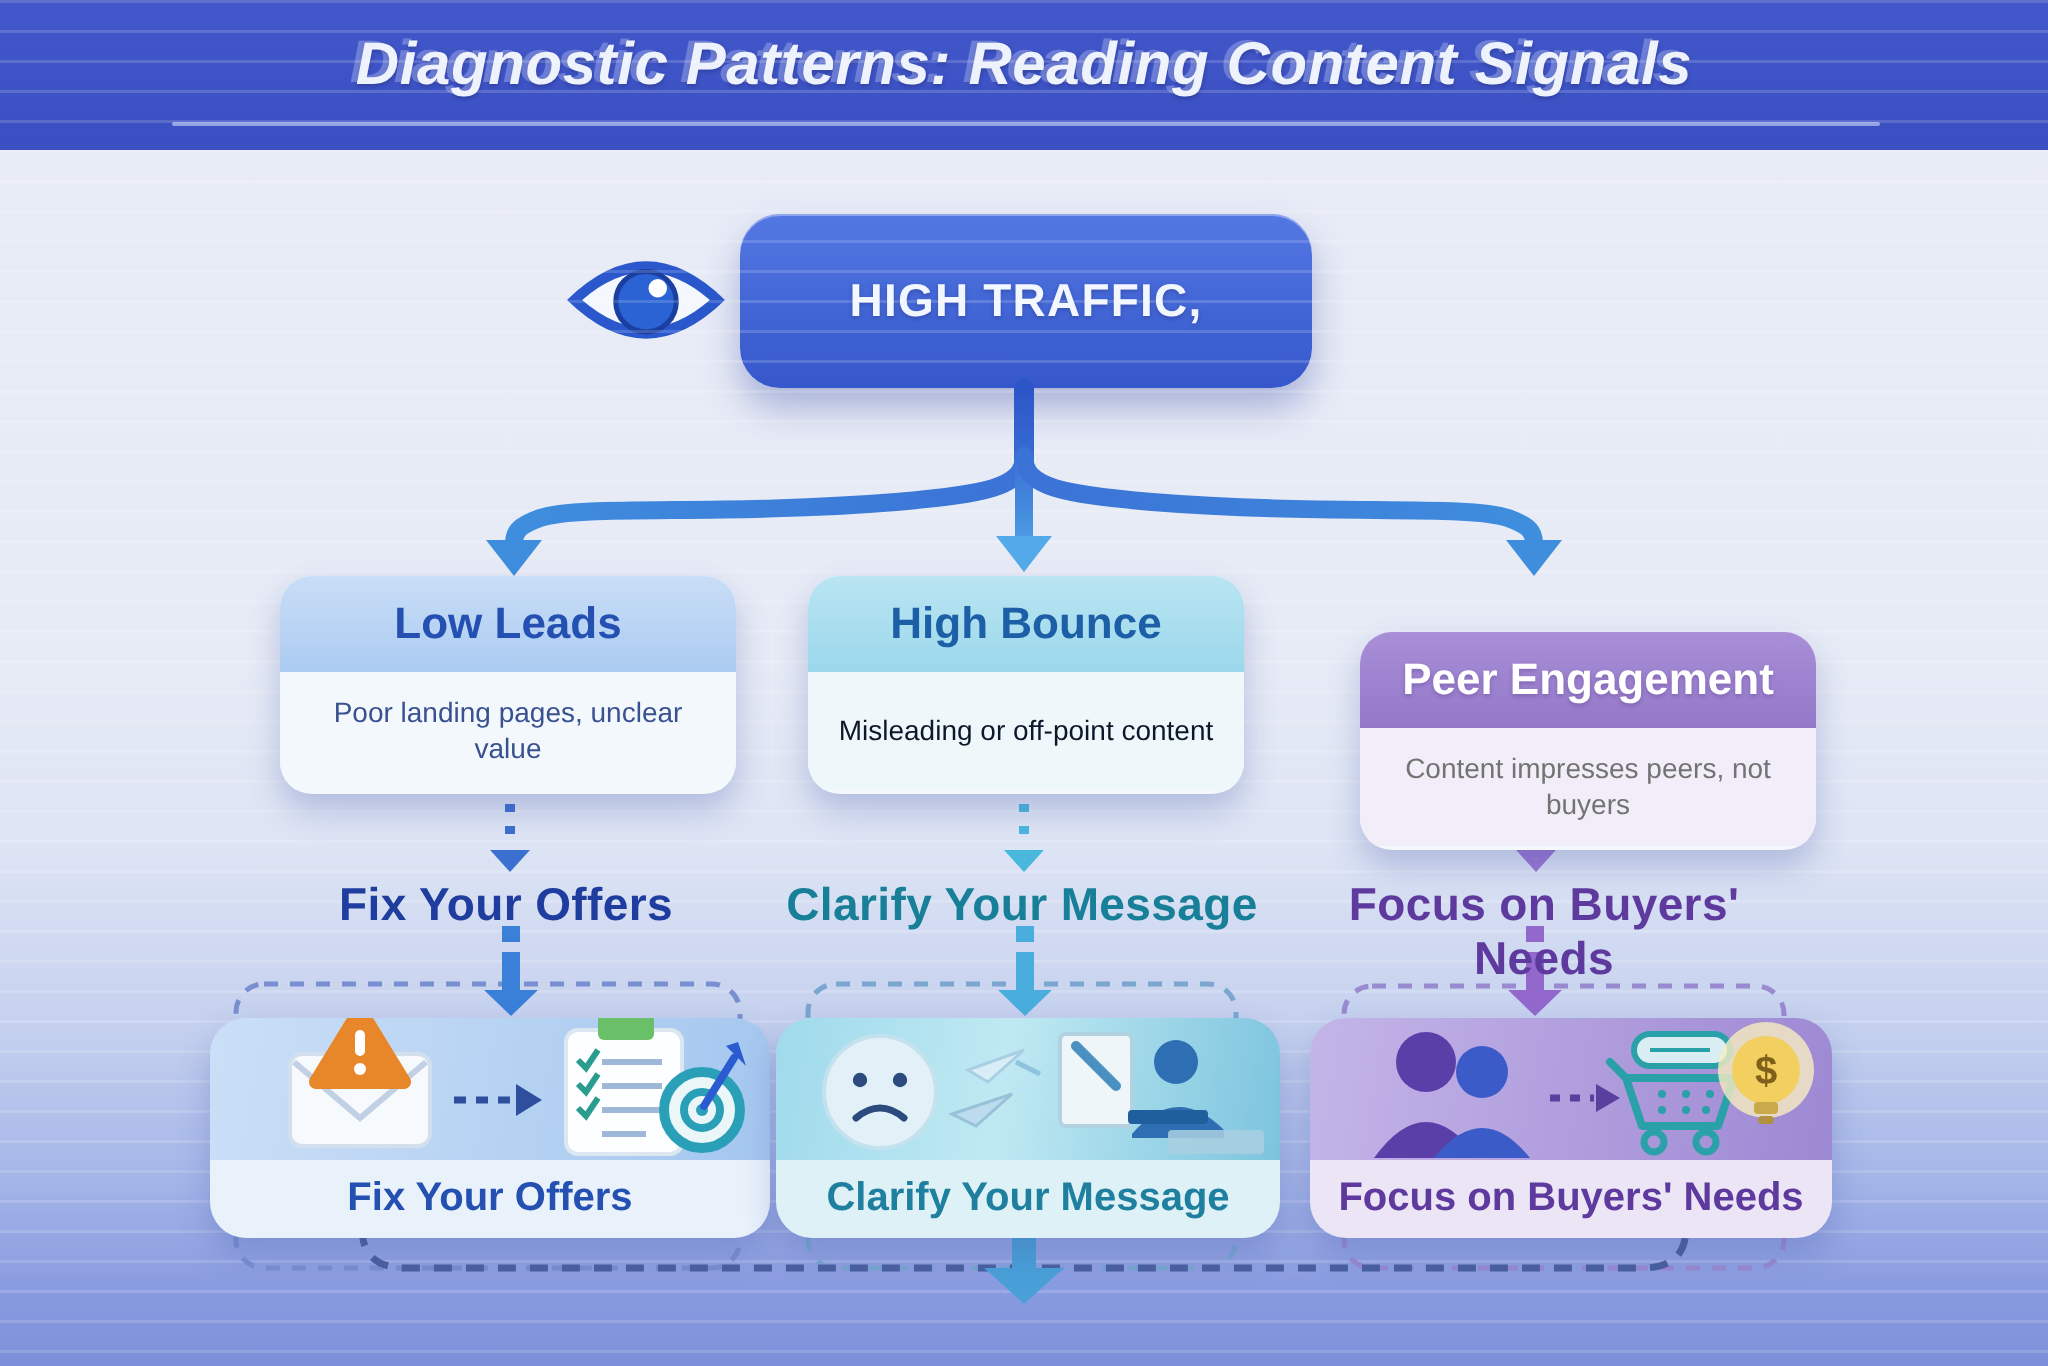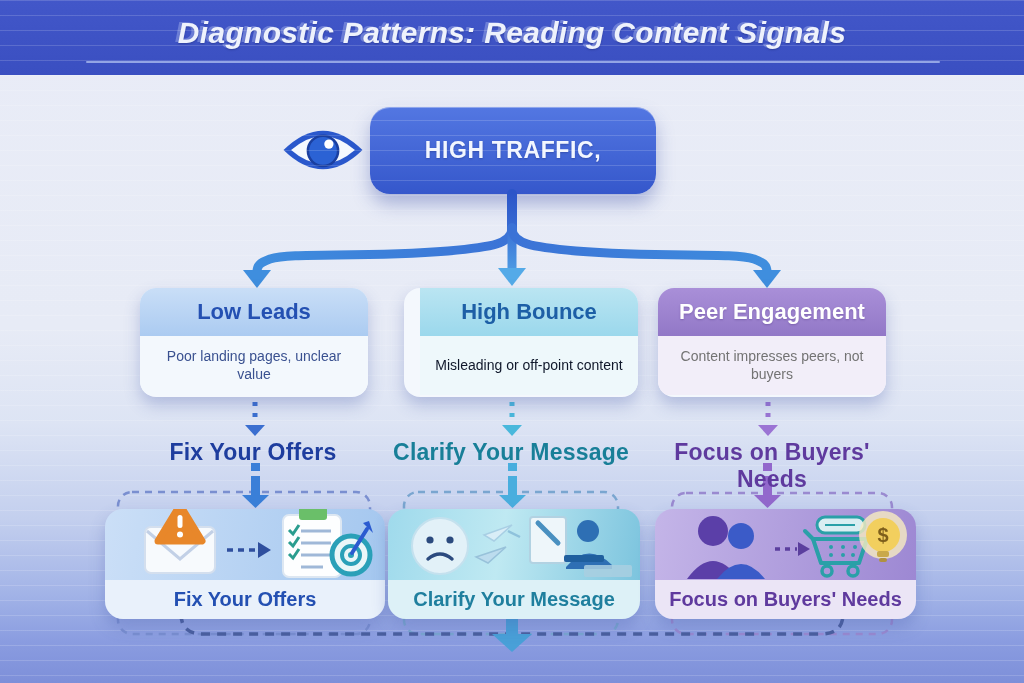--- a/index.html
+++ b/index.html
@@ -33,24 +33,24 @@
   
   .card{position:absolute;top:288px;height:109px;border-radius:16px;z-index:2;
     box-shadow:0 8px 16px rgba(70,90,170,.30);overflow:hidden;background:#f4f8fd;}
   .card .card-head{height:48px;display:flex;align-items:center;justify-content:center;
     font-size:22px;font-weight:bold;}
   .card .card-body{height:59px;display:flex;align-items:center;justify-content:center;
     text-align:center;font-size:14px;line-height:1.22;padding:0 10px;box-sizing:border-box;}
   .card1{left:140px;width:228px;}
   .card1 .card-head{background:linear-gradient(180deg,#c9def7,#abcbf1);color:#2450b2;}
   .card1 .card-body{background:#f3f8fd;color:#3a5190;}
-  .card2{left:404px;width:218px;padding-left:16px;}
+  .card2{left:404px;width:218px;}
   .card2 .card-head{background:linear-gradient(180deg,#bae5f2,#9bd8ec);color:#1d5fa6;}
   .card2 .card-body{background:#eef8fb;color:#0f172a;}
-  .card3{left:658px;width:228px;}
+  .card3{left:680px;width:228px;margin-top:28px;}
   .card3 .card-head{background:linear-gradient(180deg,#a98fd8,#9278c7);color:#ffffff;
     text-shadow:0 1px 2px rgba(60,30,110,.3);}
   .card3 .card-body{background:#f2eef9;color:#737373;}
   
   .action{position:absolute;top:439px;height:30px;z-index:2;text-align:center;
     font-size:23px;font-weight:bold;letter-spacing:.2px;}
   .action1{left:128px;width:250px;color:#1e3d9e;}
   .action2{left:386px;width:250px;color:#187f98;}
   .action3{left:646px;width:252px;color:#5f3a9e;}
   

